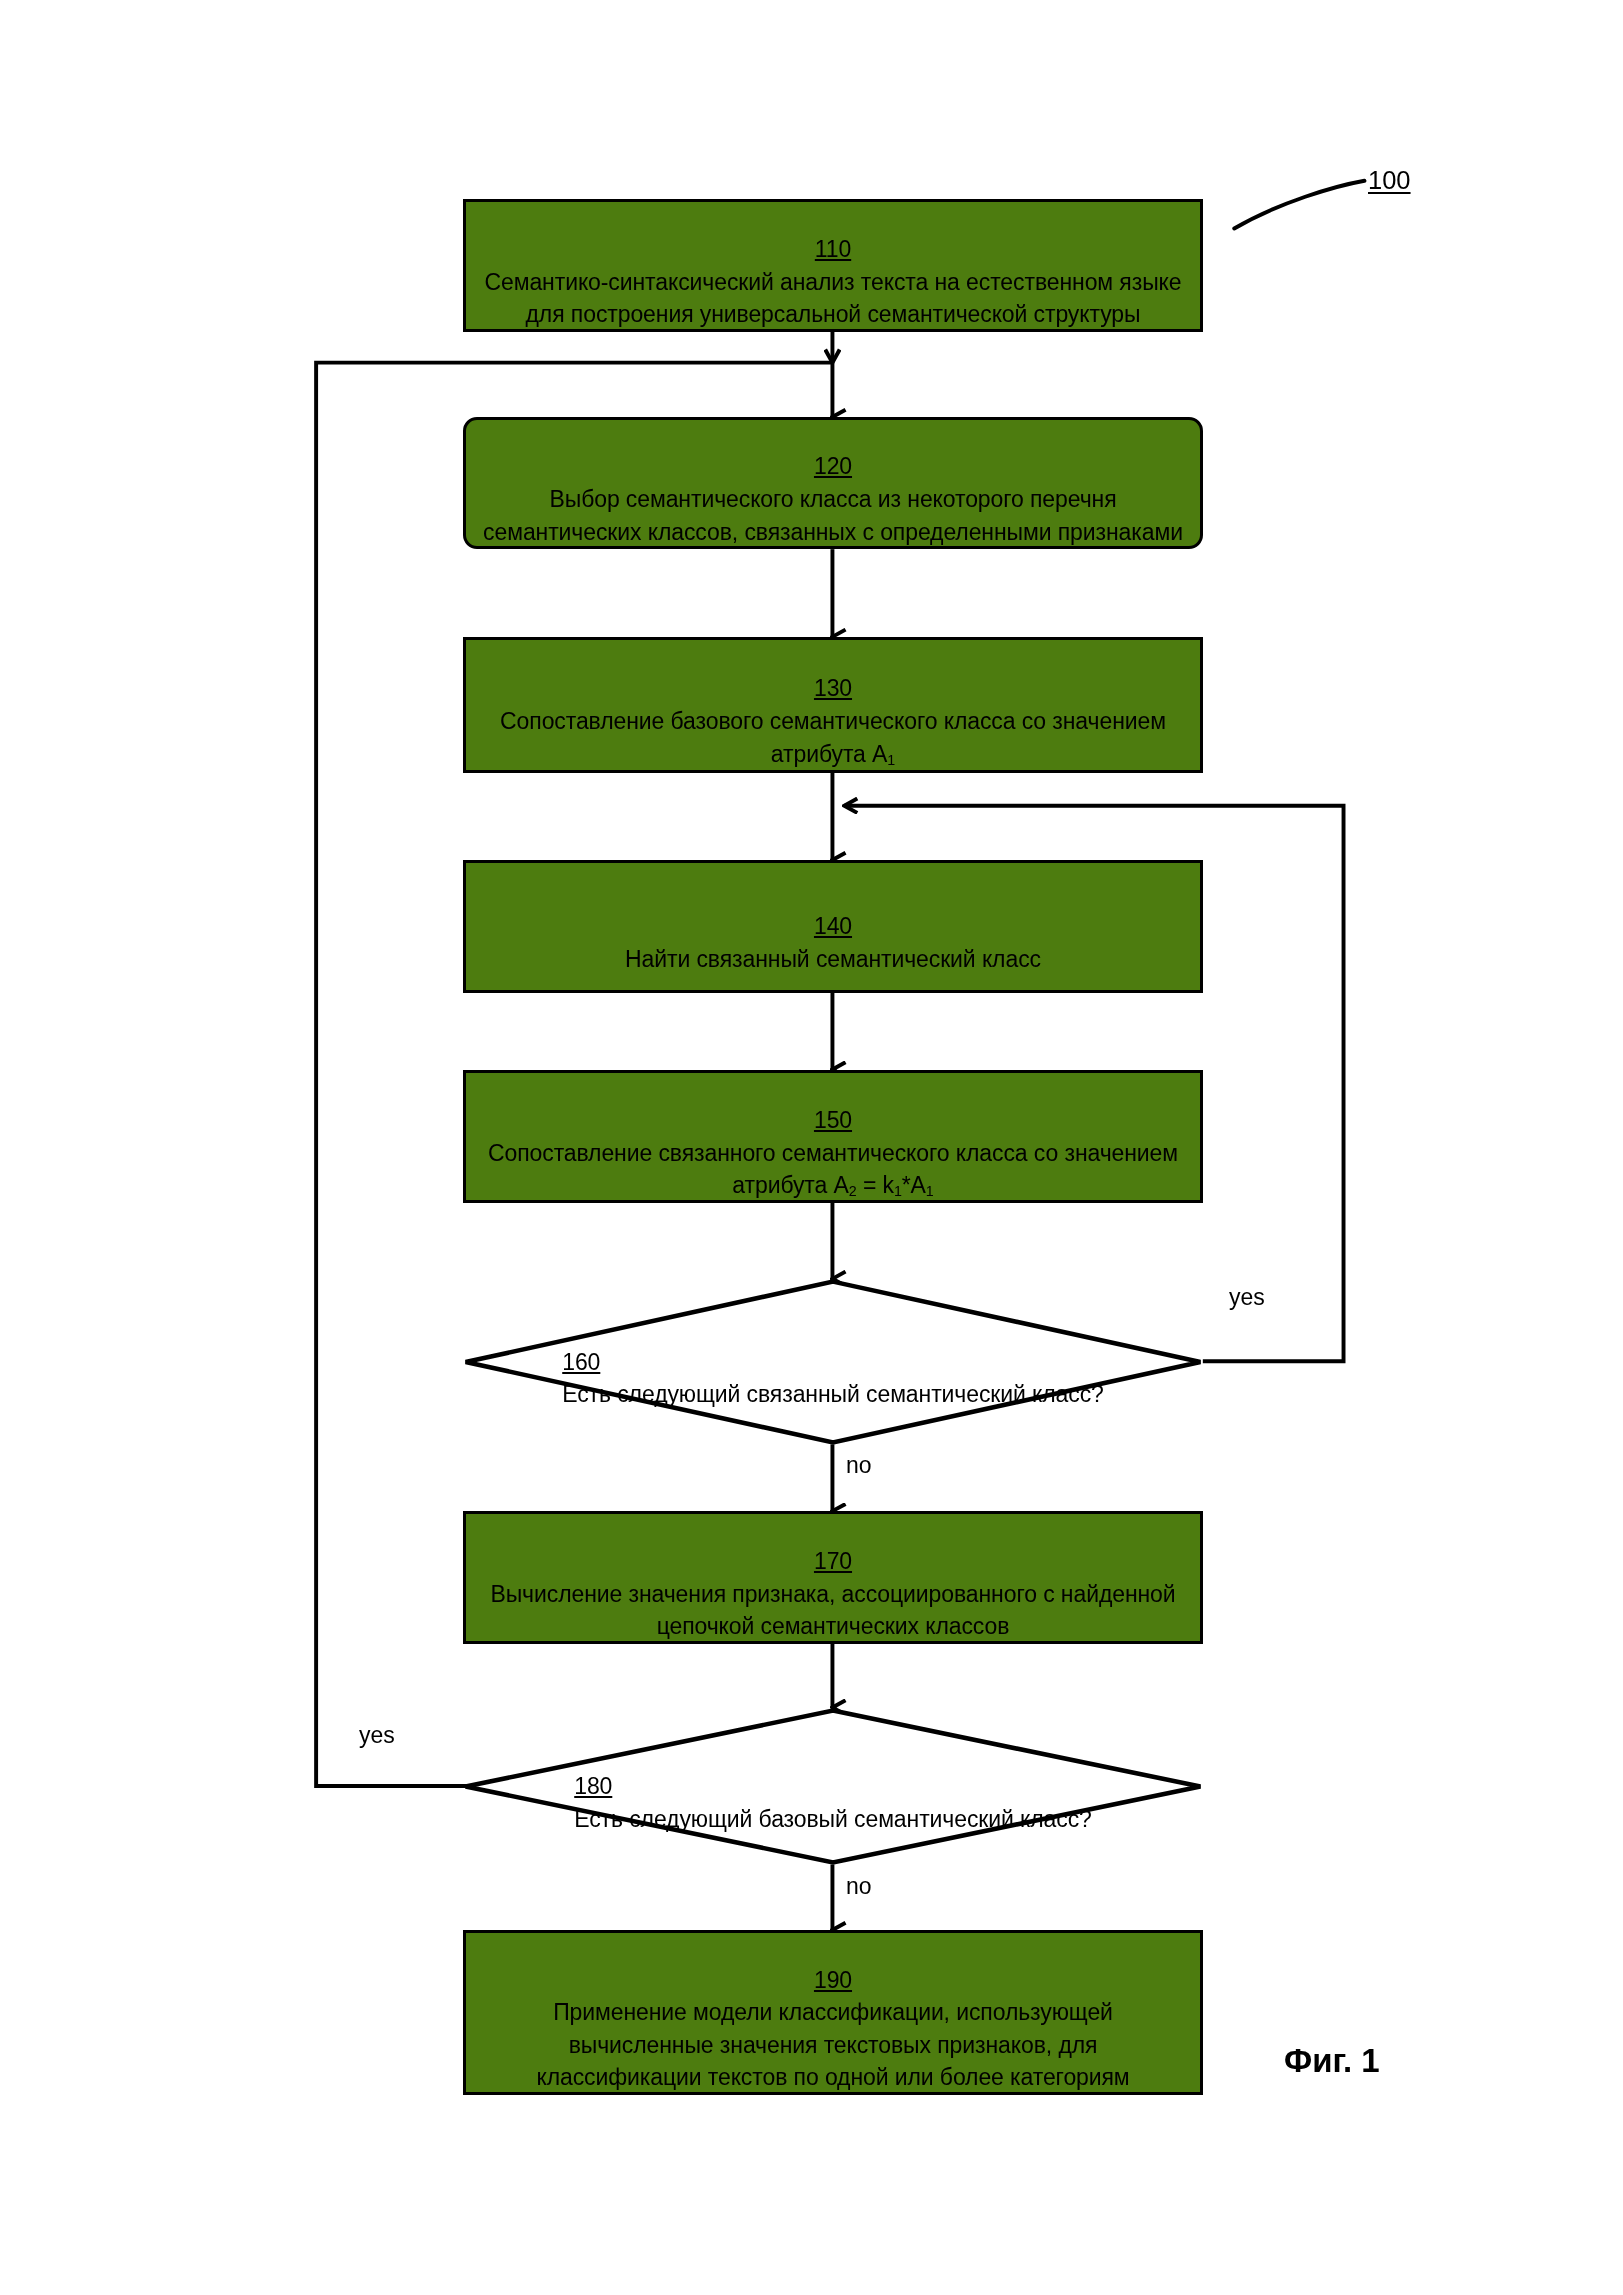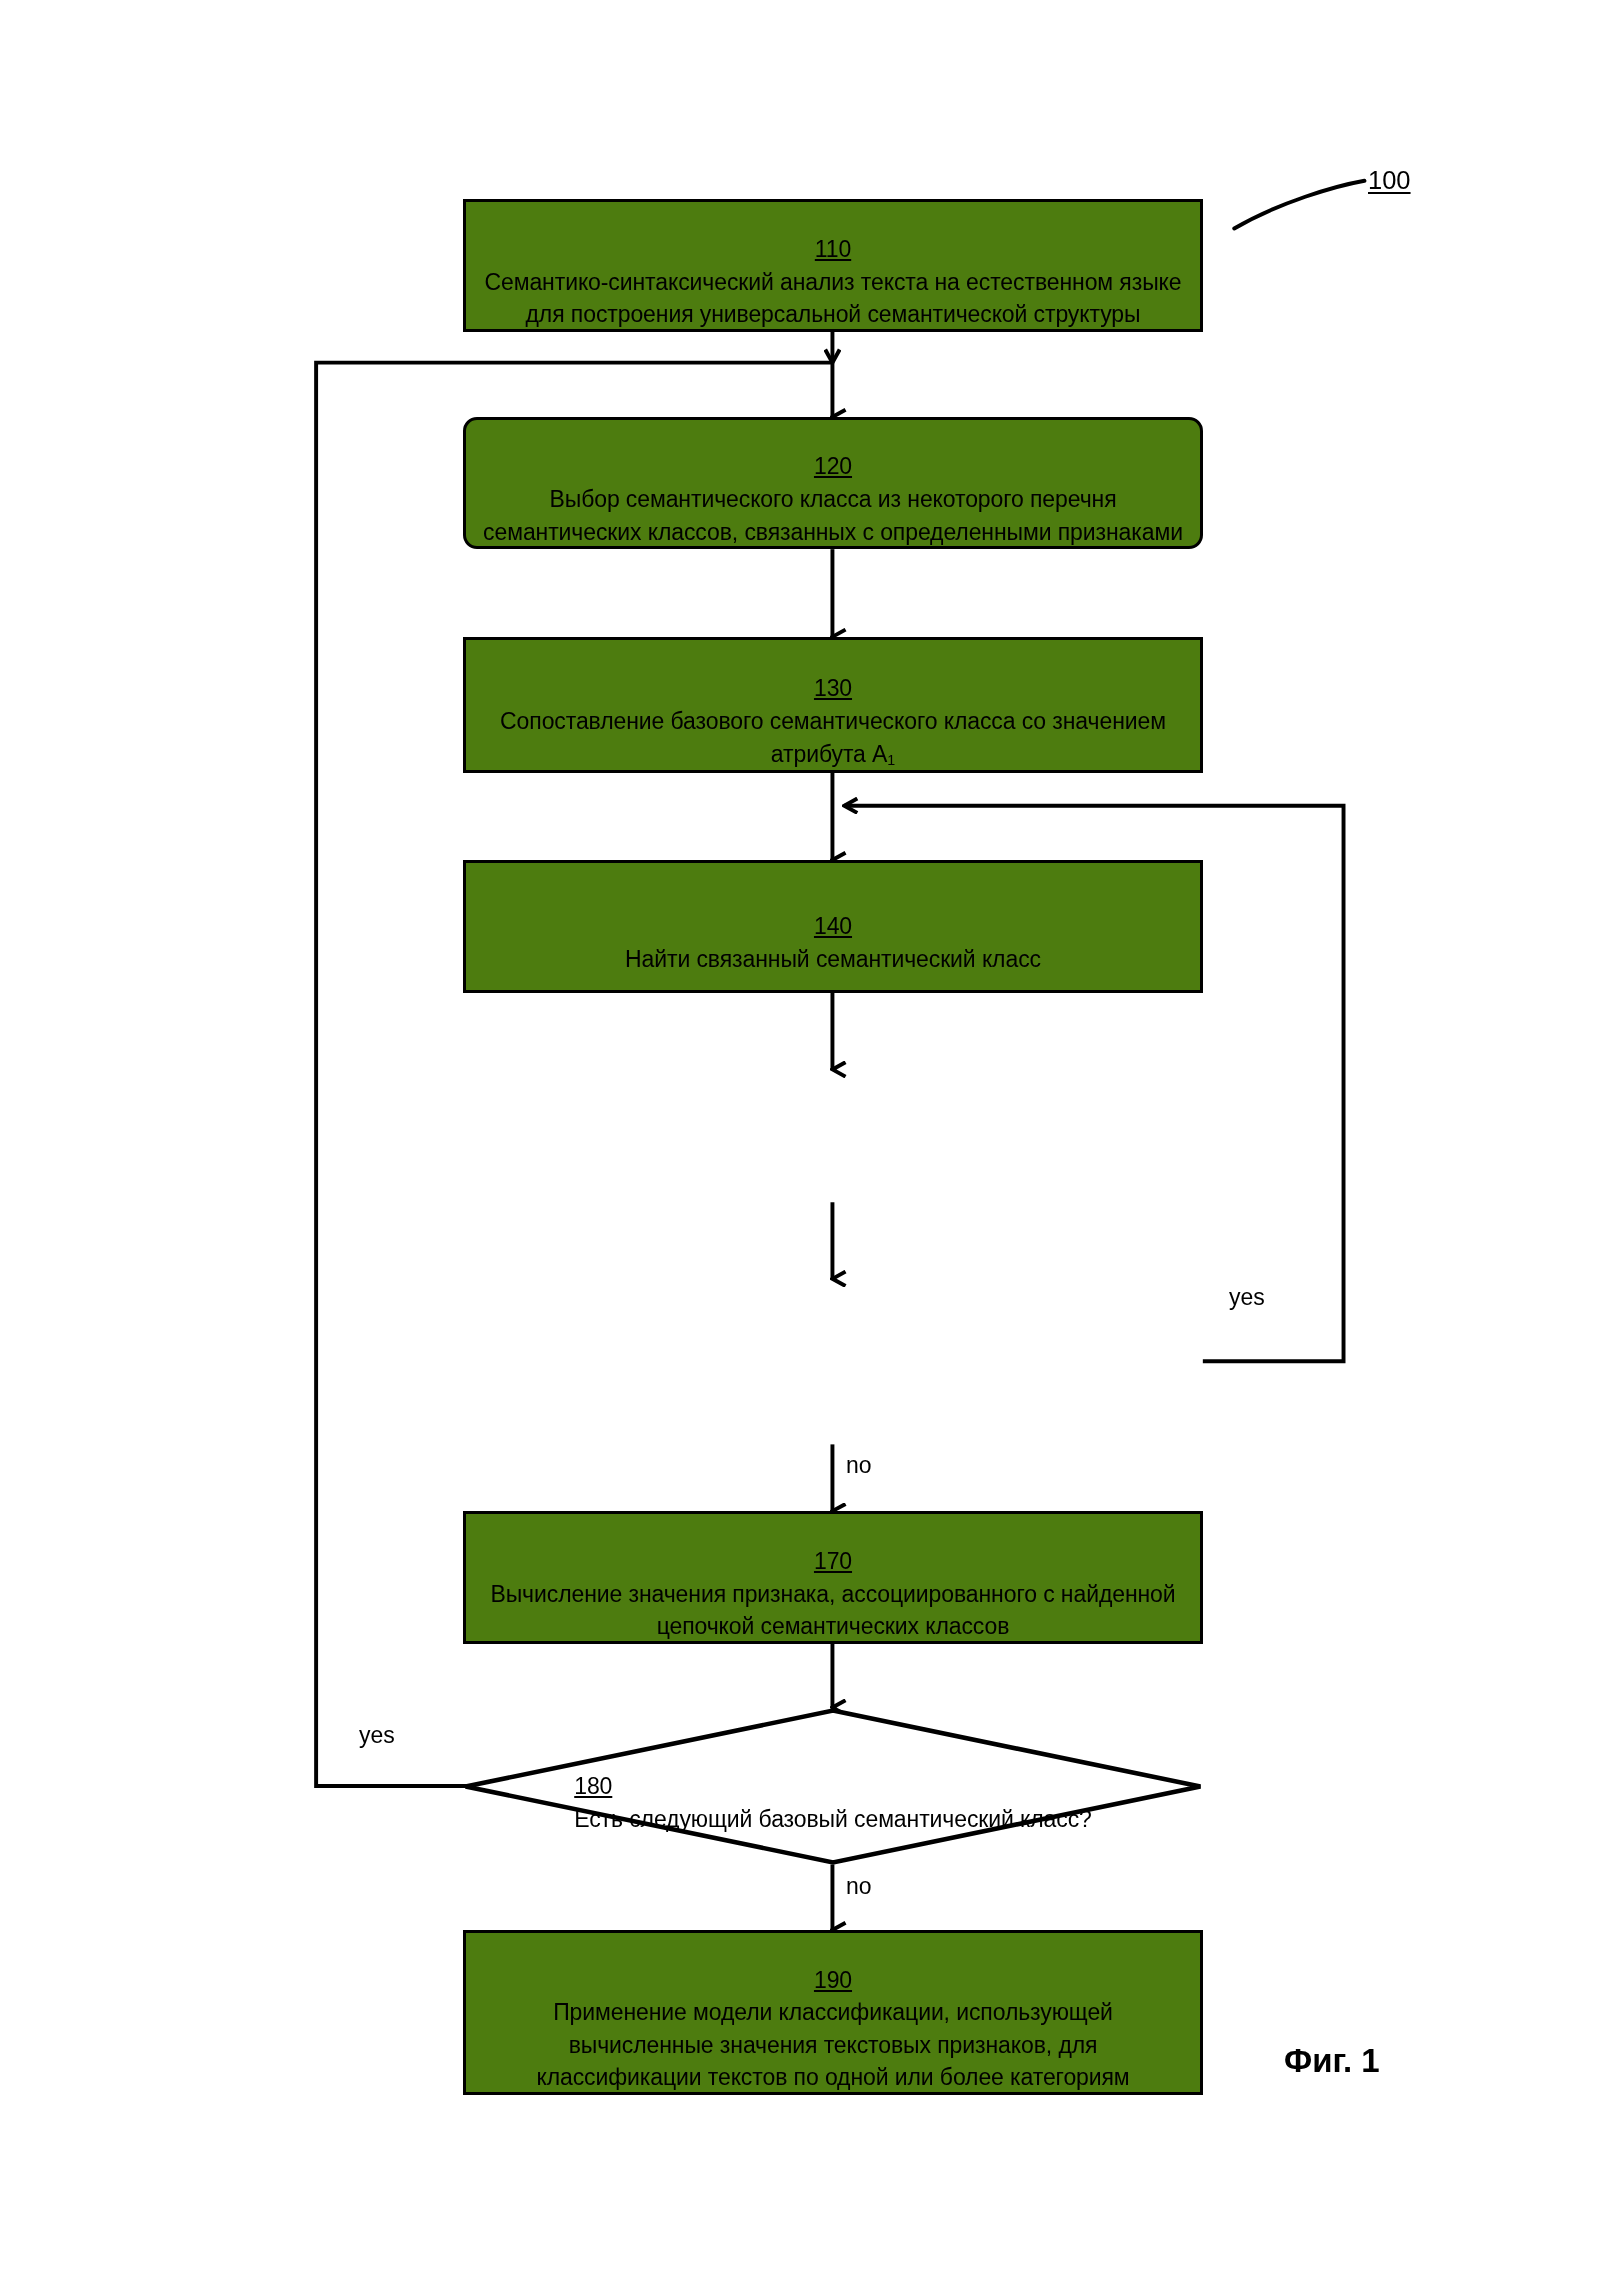--- a/index.html
+++ b/index.html
@@ -156,21 +156,36 @@
     </div>
   </div>
 
   <div class="node process-box" style="left:463px; top:854px; width:740px; height:133px;">
     <div class="node-text">
       <span class="ref-num">140</span>
        <span>Найти связанный семантический класс</span>
     </div>
   </div>
 
-
+  <div class="node process-box" style="left:463px; top:1064px; width:740px; height:133px;">
+    <div class="node-text">
+      <span class="ref-num">150</span>
+       <span>Сопоставление связанного семантического класса со значением атрибута A<sub>2</sub> = k<sub>1</sub>*A<sub>1</sub></span>
+    </div>
+  </div>
+
+  <div class="decision" style="left:463px; top:1273px; width:740px; height:166px;">
+    <svg class="decision-shape" viewBox="0 0 1131 253" preserveAspectRatio="none" xmlns="http://www.w3.org/2000/svg">
+      <polygon points="565.5,4 1127,126.5 565.5,249 4,126.5" fill="#fff" stroke="#000" stroke-width="7"></polygon>
+    </svg>
+    <div class="node-text">
+      <span class="ref-num">160</span>
+       <span>Есть следующий связанный семантический класс?</span>
+    </div>
+  </div>
 
   <div class="edge-label" style="left:1229px; top:1280px;">
     <span>yes</span>
   </div>
   <div class="edge-label" style="left:846px; top:1448px;">
     <span>no</span>
   </div>
 
   <div class="node process-box" style="left:463px; top:1505px; width:740px; height:133px;">
     <div class="node-text">

